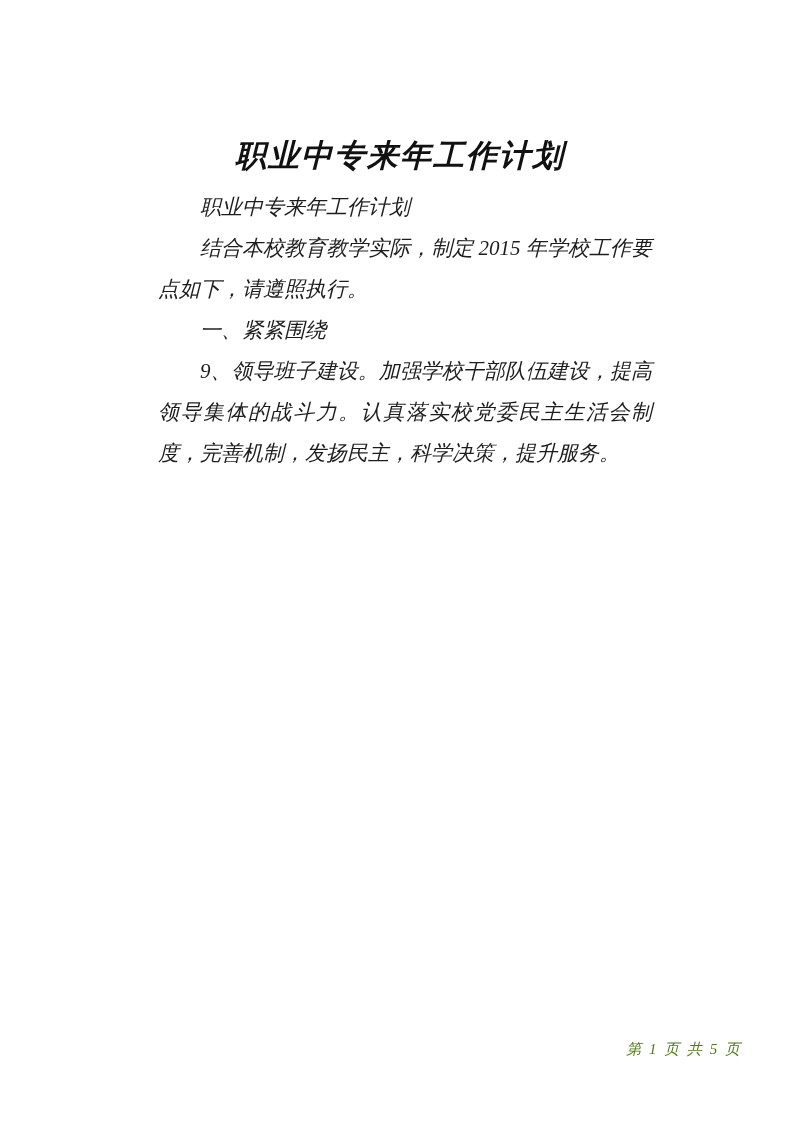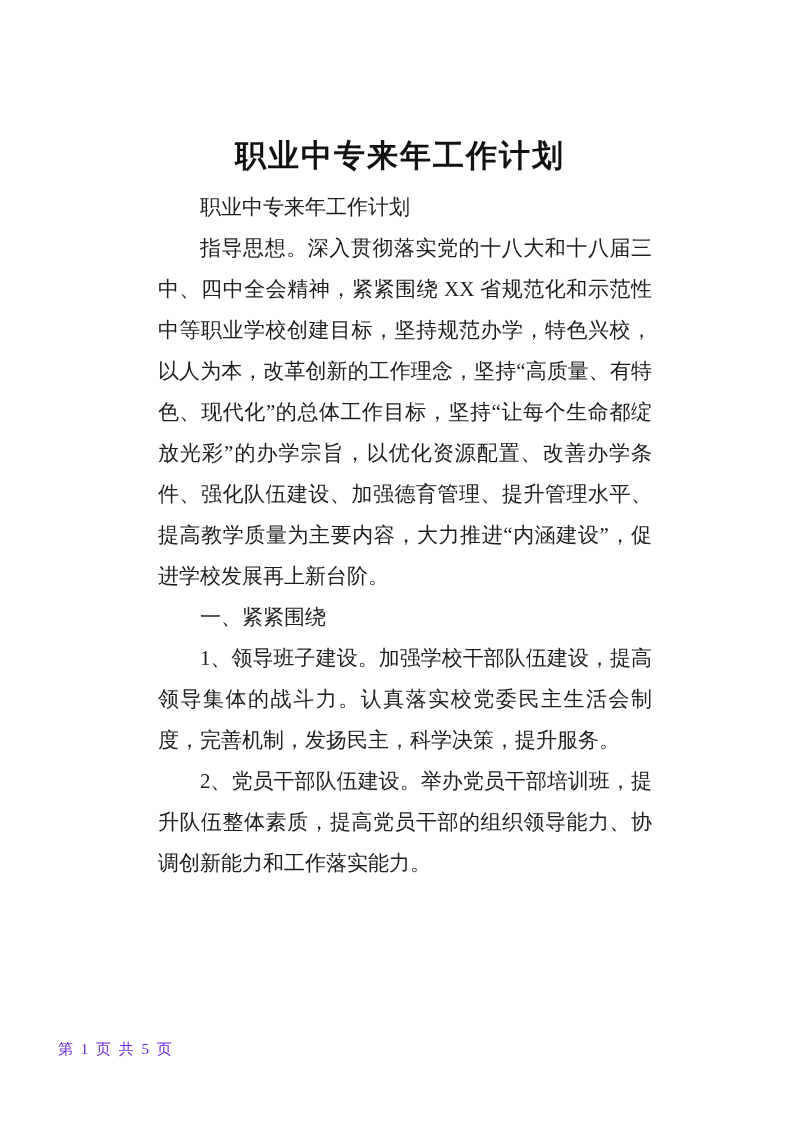--- a/index.html
+++ b/index.html
@@ -10,20 +10,21 @@
   .page {
     position: relative;
     width: 684px;
     height: 1131px;
     margin: 0 auto;
     background: #ffffff;
     font-family: "Liberation Serif", "DejaVu Serif", serif;
     color: #1d1d1d;
     overflow: hidden;
     box-sizing: border-box;
+    font-style: italic;
   }
   .doc-title {
     padding-top: 135px;
     text-align: center;
     font-size: 31px;
     line-height: 42px;
     font-weight: bold;
     letter-spacing: 2px;
     color: #111111;
   }
@@ -37,36 +38,35 @@
   .doc-body p {
     margin: 0;
     text-indent: 2em;
     word-break: break-all;
   }
   .doc-footer {
     position: absolute;
     left: 0;
     right: 0;
     top: 1040px;
-    text-align: left;
+    text-align: right;
     font-size: 15px;
     letter-spacing: 2px;
-    color: #6d28d9;
+    color: #4d7c0f;
   }
 </style>
 </head>
 <body>
 
 <div class="page">
 
   <div class="doc-title">职业中专来年工作计划</div>
 
   <div class="doc-body">
     <p>职业中专来年工作计划</p>
-    <p>指导思想。深入贯彻落实党的十八大和十八届三中、四中全会精神，紧紧围绕 XX 省规范化和示范性中等职业学校创建目标，坚持规范办学，特色兴校，以人为本，改革创新的工作理念，坚持“高质量、有特色、现代化”的总体工作目标，坚持“让每个生命都绽放光彩”的办学宗旨，以优化资源配置、改善办学条件、强化队伍建设、加强德育管理、提升管理水平、提高教学质量为主要内容，大力推进“内涵建设”，促进学校发展再上新台阶。</p>
+    <p>结合本校教育教学实际，制定 2015 年学校工作要点如下，请遵照执行。</p>
     <p>一、紧紧围绕</p>
-    <p>1、领导班子建设。加强学校干部队伍建设，提高领导集体的战斗力。认真落实校党委民主生活会制度，完善机制，发扬民主，科学决策，提升服务。</p>
-    <p>2、党员干部队伍建设。举办党员干部培训班，提升队伍整体素质，提高党员干部的组织领导能力、协调创新能力和工作落实能力。</p>
+    <p>9、领导班子建设。加强学校干部队伍建设，提高领导集体的战斗力。认真落实校党委民主生活会制度，完善机制，发扬民主，科学决策，提升服务。</p>
   </div>
 
   <div class="doc-footer">第 1 页  共 5 页</div>
 
 </div>
 
 </body></html>

